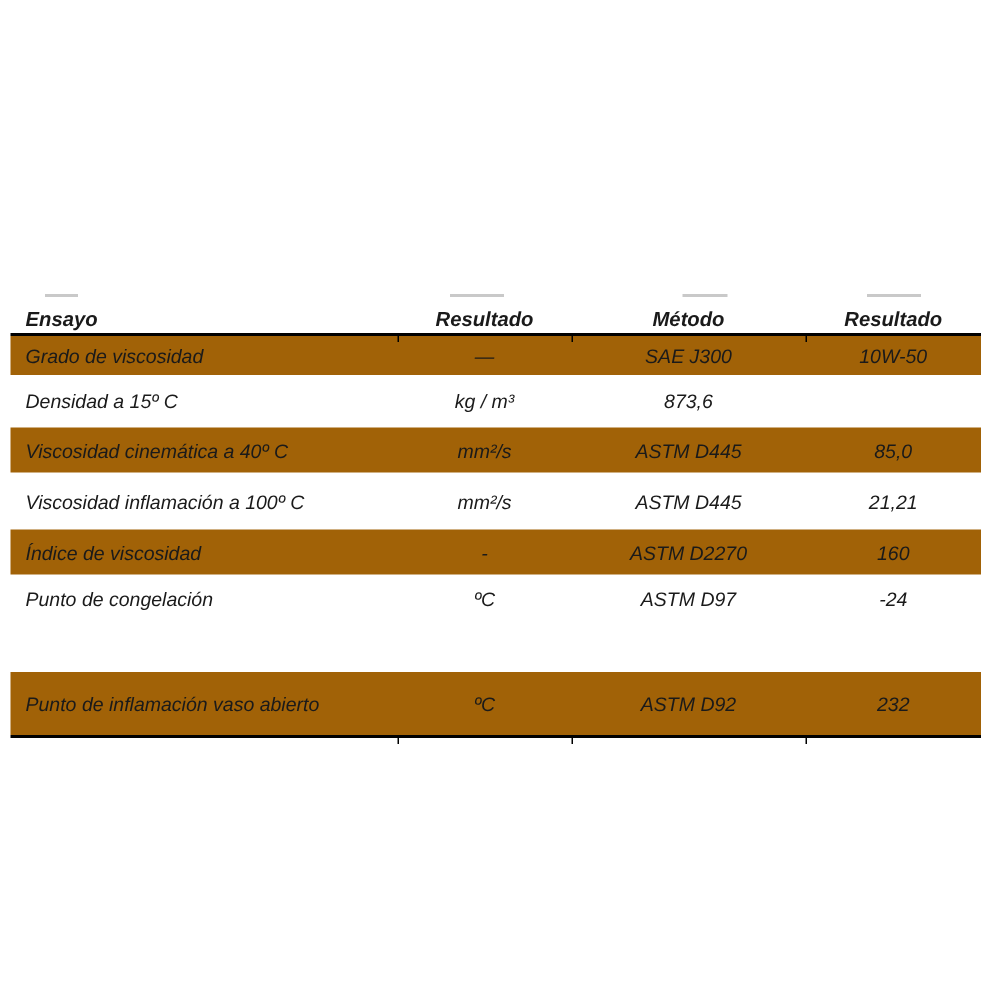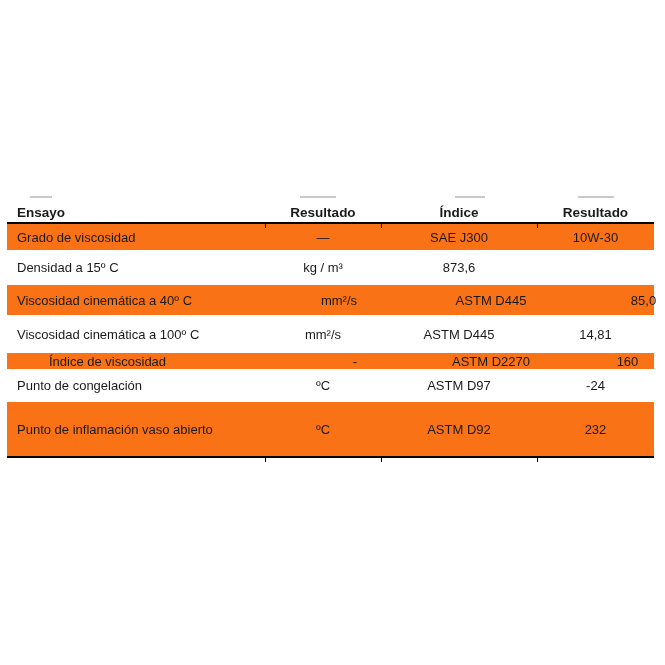--- a/index.html
+++ b/index.html
@@ -8,20 +8,21 @@
     background: #ffffff;
     font-family: "Liberation Sans", "DejaVu Sans", sans-serif;
   }
   .canvas {
     position: relative;
     width: 665px;
     height: 665px;
     background: #ffffff;
     overflow: hidden;
     color: #1a1a1a;
+    font-style: italic;
   }
   .dtable {
     position: absolute;
     left: 7px;
     top: 202px;
     width: 647px;
     font-size: 13px;
   }
   .hrow, .row {
     display: grid;
@@ -44,28 +45,28 @@
   .tick {
     position: absolute;
     top: 2px;
     width: 1px;
     height: 4px;
     background: #000000;
   }
   .tick.t1 { left: 258px; }
   .tick.t2 { left: 374px; }
   .tick.t3 { left: 530px; }
-  .row.shaded { background: #f97316; }
+  .row.shaded { background: #a16207; }
   .row.r1 { height: 26px; }
   .row.r2 { height: 35px; }
-  .row.r3 { height: 30px; gap: 16px; }
+  .row.r3 { height: 30px; }
   .row.r4 { height: 38px; }
-  .row.r5 { height: 16px; padding-left: 32px; }
+  .row.r5 { height: 30px; }
   .row.r6 { height: 33px; }
-  .row.r7 { height: 54px; }
+  .row.r7 { height: 42px; margin-top: 32px; }
   .artifact {
     position: absolute;
     height: 2px;
     background: #c9c9c9;
   }
   .a1 { left: 30px;  top: 196px; width: 22px; }
   .a2 { left: 300px; top: 196px; width: 36px; }
   .a3 { left: 455px; top: 196px; width: 30px; }
   .a4 { left: 578px; top: 196px; width: 36px; }
 </style>
@@ -77,55 +78,55 @@
   <div class="artifact a1"></div>
   <div class="artifact a2"></div>
   <div class="artifact a3"></div>
   <div class="artifact a4"></div>
 
   <div class="dtable">
 
     <div class="hrow">
       <div class="c c1">Ensayo</div>
       <div class="c c2">Resultado</div>
-      <div class="c c3">Índice</div>
+      <div class="c c3">Método</div>
       <div class="c c4">Resultado</div>
     </div>
 
     <div class="rule">
       <i class="tick t1"></i>
       <i class="tick t2"></i>
       <i class="tick t3"></i>
     </div>
 
     <div class="row shaded r1">
       <div class="c c1">Grado de viscosidad</div>
       <div class="c c2">—</div>
       <div class="c c3">SAE J300</div>
-      <div class="c c4">10W-30</div>
+      <div class="c c4">10W-50</div>
     </div>
 
     <div class="row r2">
       <div class="c c1">Densidad a 15º C</div>
       <div class="c c2">kg / m³</div>
       <div class="c c4">873,6</div>
     </div>
 
     <div class="row shaded r3">
       <div class="c c1">Viscosidad cinemática a 40º C</div>
       <div class="c c2">mm²/s</div>
       <div class="c c3">ASTM D445</div>
       <div class="c c4">85,0</div>
     </div>
 
     <div class="row r4">
-      <div class="c c1">Viscosidad cinemática a 100º C</div>
+      <div class="c c1">Viscosidad inflamación a 100º C</div>
       <div class="c c2">mm²/s</div>
       <div class="c c3">ASTM D445</div>
-      <div class="c c4">14,81</div>
+      <div class="c c4">21,21</div>
     </div>
 
     <div class="row shaded r5">
       <div class="c c1">Índice de viscosidad</div>
       <div class="c c2">-</div>
       <div class="c c3">ASTM D2270</div>
       <div class="c c4">160</div>
     </div>
 
     <div class="row r6">

